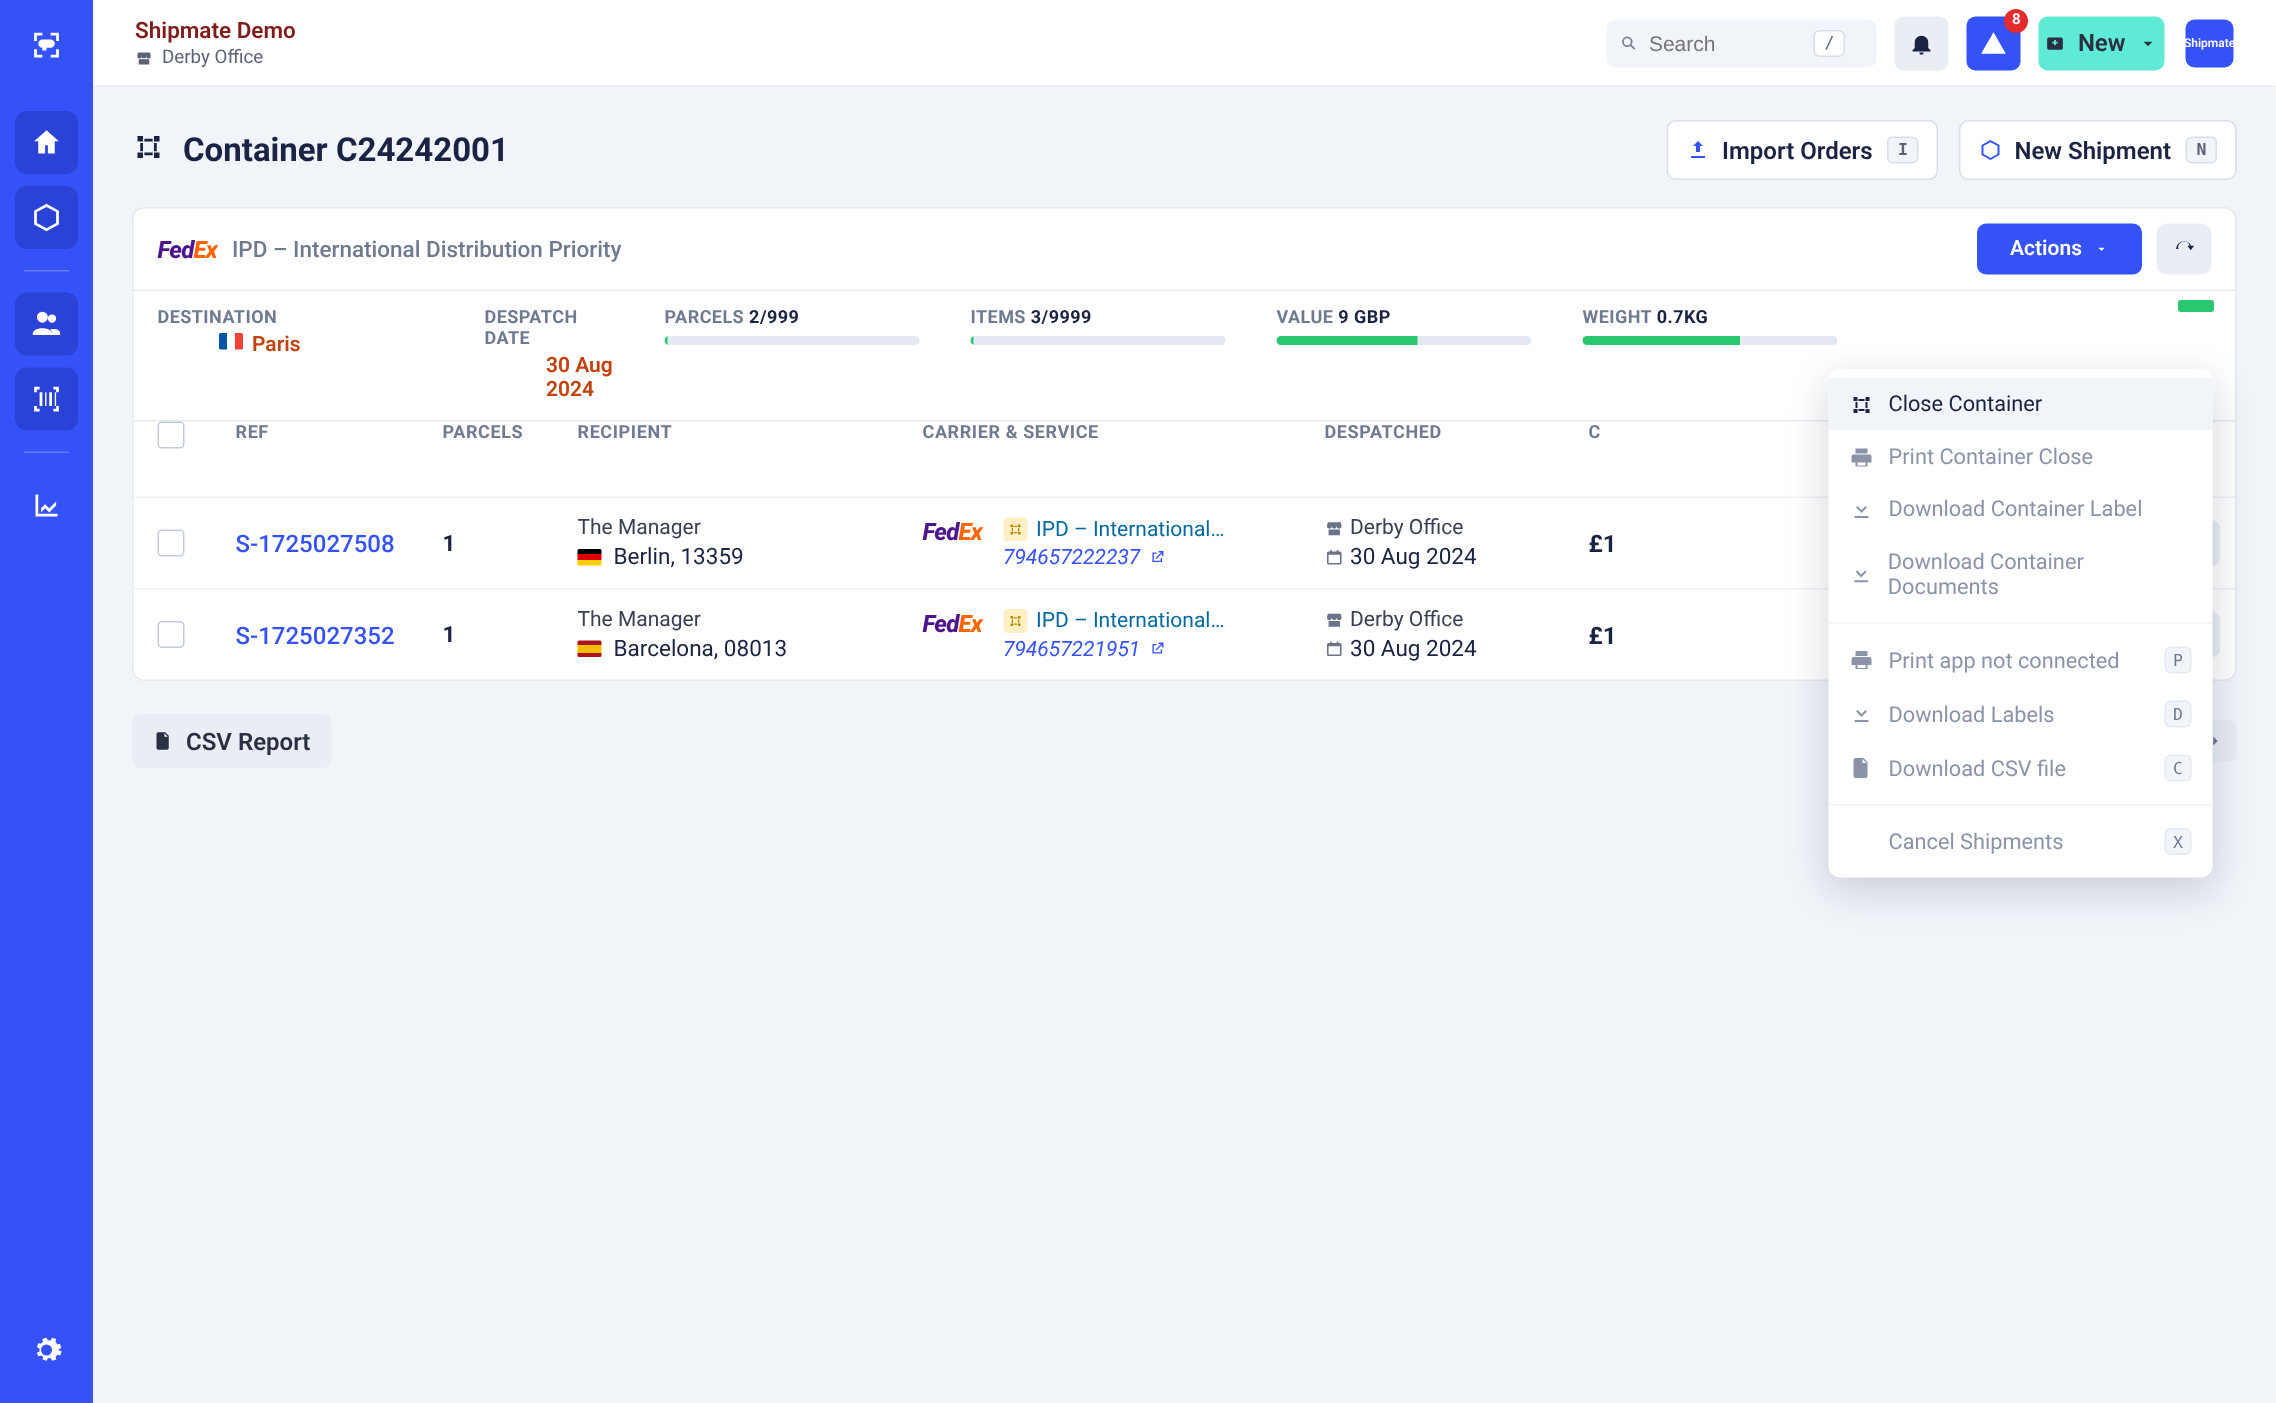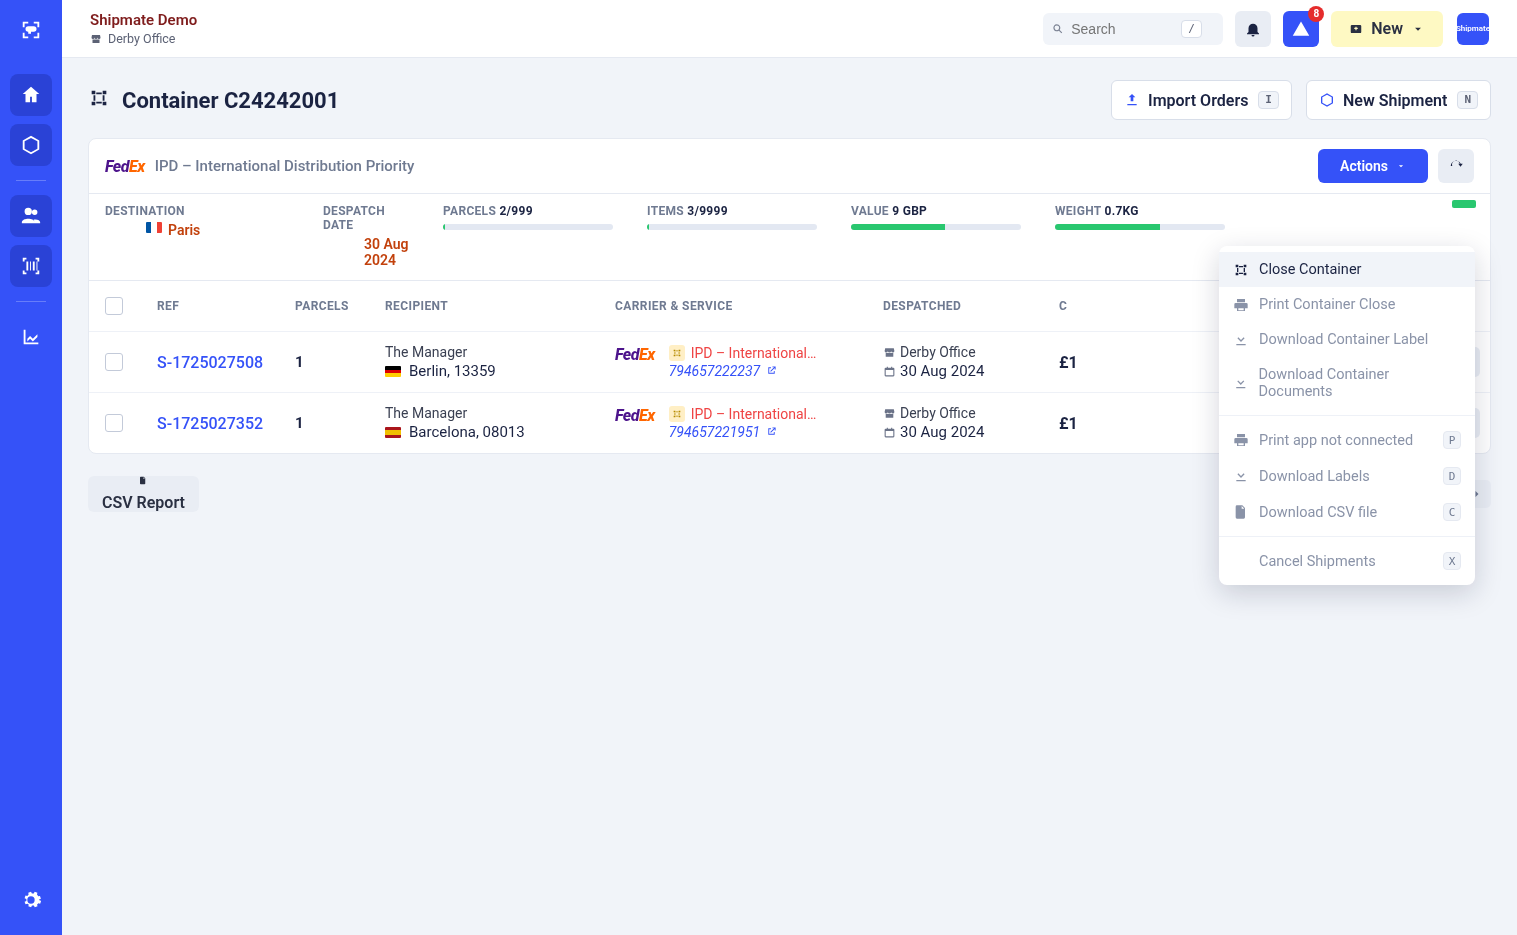--- a/index.html
+++ b/index.html
@@ -25,21 +25,21 @@
 .search svg{width:14px;height:14px;fill:#7C8394;}
 .search input{ border:none; outline:none; background:transparent; margin-left:6px; font-size:14px; color:#5C6275; width:110px;}
 .kbd { background:#fff; border:1px solid #D8DEE9; border-radius:4px; font-size:11px; padding:0 6px; height:18px; line-height:16px; color:#5C6275; font-family:monospace; }
 .top-icon-btn { width:36px; height:36px; border-radius:6px; display:flex; align-items:center; justify-content:center; margin-left:12px; cursor:pointer; position:relative; }
 .top-icon-btn.grey{ background:#E9EDF4; }
 .top-icon-btn.blue{ background:#3552F8; }
 .top-icon-btn svg{ width:18px; height:18px;}
 .top-icon-btn.grey svg{fill:#1B2342;}
 .top-icon-btn.blue svg{fill:#fff;}
 .badge{ position:absolute; top:-5px; right:-5px; background:#E52C2C; color:#fff; font-size:10px; font-weight:700; min-width:16px; height:16px; border-radius:8px; display:flex; align-items:center; justify-content:center; padding:0 3px;}
-.new-btn{ height:36px; margin-left:12px; background:#fef9c3; border-radius:6px; display:flex; align-items:center; gap:8px; padding:0 18px; font-weight:600; color:#2A3042; cursor:pointer;}
+.new-btn{ height:36px; margin-left:12px; background:#5eead4; border-radius:6px; display:flex; align-items:center; gap:8px; padding:0 4px; font-weight:600; color:#2A3042; cursor:pointer;}
 .new-btn svg{width:14px;height:14px;fill:#2A3042;}
 .avatar{ width:32px; height:32px; border-radius:6px; background:#3552F8; margin-left:14px; display:flex; align-items:center; justify-content:center; color:#fff; font-size:8px; font-weight:600;}
 
 
 .page { position:absolute; left:62px; right:0; top:58px; bottom:0; padding:22px 26px; overflow:auto; }
 .page-header{ display:flex; align-items:center; margin-bottom:18px;}
 .page-header .title-wrap{ display:flex; align-items:center; gap:12px; }
 .page-header h1{ font-size:22px; font-weight:700; color:#1B2342; }
 .page-header .title-icon svg{ width:22px; height:22px; fill:#1B2342;}
 .btn{ height:40px; border:1px solid #D8DEE9; background:#fff; border-radius:6px; display:inline-flex; align-items:center; gap:8px; padding:0 12px; font-weight:600; color:#1B2342; cursor:pointer; }
@@ -66,52 +66,52 @@
 .flag{ width:16px; height:11px; border-radius:1px; display:inline-block;}
 .flag-fr{ background:linear-gradient(90deg,#0055A4 33%,#fff 33% 66%,#EF4135 66%);}
 .flag-de{ background:linear-gradient(#000 33%,#DD0000 33% 66%,#FFCE00 66%);}
 .flag-es{ background:linear-gradient(#AA151B 25%,#F1BF00 25% 75%,#AA151B 75%);}
 .progress{ width:170px; height:6px; border-radius:3px; background:#E3E8F2; margin-top:6px; overflow:hidden;}
 .progress .fill{height:100%; background:#29C76F;}
 .dup{ font-size:12px; color:#6F7A91; font-weight:700; letter-spacing:.3px; position:absolute; right:14px; top:61px; display:flex; align-items:center; gap:6px;}
 .dup .bar{ width:24px; height:8px; background:#29C76F; border-radius:2px;}
 
 
-.thead{ display:flex; align-items:center; padding:0 16px; height:50px; color:#6F7A91; font-size:12px; font-weight:700; letter-spacing:.4px; }
+.thead{ display:flex; align-items:flex-start; padding:0 16px; height:50px; color:#6F7A91; font-size:12px; font-weight:700; letter-spacing:.4px; }
 .col-check{width:52px;}
 .col-ref{width:138px;}
 .col-parcels{width:90px;}
 .col-recip{width:230px;}
 .col-carrier{width:268px;}
 .col-despatch{width:176px;}
 .col-cost{width:90px;}
 .trow{ display:flex; align-items:center; padding:12px 16px; border-top:1px solid #EEF1F7; position:relative;}
 .ck{ width:18px; height:18px; border:1.5px solid #C3CAD9; border-radius:3px; cursor:pointer;}
 .ref-link{ color:#3552F8; font-weight:500; font-size:16px;}
 .parcels{ font-weight:700; font-size:15px;}
 .recip-name{ font-size:14px; color:#3A4052;}
 .recip-loc{ display:flex; align-items:center; gap:8px; margin-top:2px; font-size:15px; color:#1B2342;}
 .carrier svg,.despatch svg{width:13px;height:13px;fill:#6B7388; margin-right:4px; vertical-align:-2px;}
-.service-tag{ display:flex; align-items:flex-end; gap:6px; font-size:14px; color:#ef4444;}
+.service-tag{ display:flex; align-items:flex-end; gap:6px; font-size:14px; color:#0369a1;}
 .service-tag .mini{ width:16px; height:16px; background:#FFEFC5; border-radius:3px; display:inline-flex; align-items:center; justify-content:center;}
 .service-tag .mini svg{fill:#B58B00;width:10px;height:10px;}
 .tracking{ color:#3552F8; font-size:14px; margin-top:2px; display:inline-flex; gap:6px; align-items:center;font-style:italic;}
 .tracking svg{width:11px;height:11px;fill:#3552F8;}
 .despatch .line1{ font-size:14px; color:#3A4052; display:flex; align-items:center;}
 .despatch .line2{ font-size:15px; color:#1B2342; display:flex; align-items:center; margin-top:2px;}
 .cost{ font-weight:700;}
 .row-more{ position:absolute; right:10px; top:50%; transform:translateY(-50%); width:28px; height:30px; border-radius:5px; background:#E9EDF4; display:flex; align-items:center; justify-content:center; cursor:pointer;}
 .row-more svg{width:14px;height:14px;fill:#49536B;}
 .carrier-col{display:flex; gap:14px; align-items:flex-start;}
 .fedex-sm{font-weight:800; font-style:italic; font-size:16px;letter-spacing:-0.5px;}
 .fedex-sm .fed{color:#4D148C;} .fedex-sm .ex{color:#FF6600;}
 
 
 .below{ display:flex; align-items:center; margin-top:22px; }
-.csv{ height:36px; background:#E9EDF4; border-radius:6px; display:inline-flex; align-items:center; gap:8px; padding:0 14px; font-weight:600; color:#2A3042; cursor:pointer;flex-direction:column;}
+.csv{ height:36px; background:#E9EDF4; border-radius:6px; display:inline-flex; align-items:center; gap:8px; padding:0 14px; font-weight:600; color:#2A3042; cursor:pointer;}
 .csv svg{width:14px;height:14px;fill:#2A3042;}
 .pager{ margin-left:auto; display:flex; gap:4px;}
 .pager .pg{ width:28px; height:28px; border-radius:5px; display:flex; align-items:center; justify-content:center; background:#E9EDF4; color:#6F7A91; cursor:pointer; font-size:13px; font-weight:600;}
 .pager .pg.num{ background:#fff; border:1px solid #D8DEE9; color:#1B2342;}
 .pager svg{width:12px;height:12px;fill:#6F7A91;}
 
 
 .menu{ position:absolute; top:188px; right:42px; width:256px; background:#fff; border-radius:8px; box-shadow:0 8px 28px rgba(16,24,54,.18); padding:6px 0; z-index:50;}
 .menu .item{ display:flex; align-items:center; gap:10px; padding:9px 14px; font-size:14.5px; color:#8A93A8; cursor:pointer;}
 .menu .item.active{ color:#1B2342; background:#F1F4F9;}

